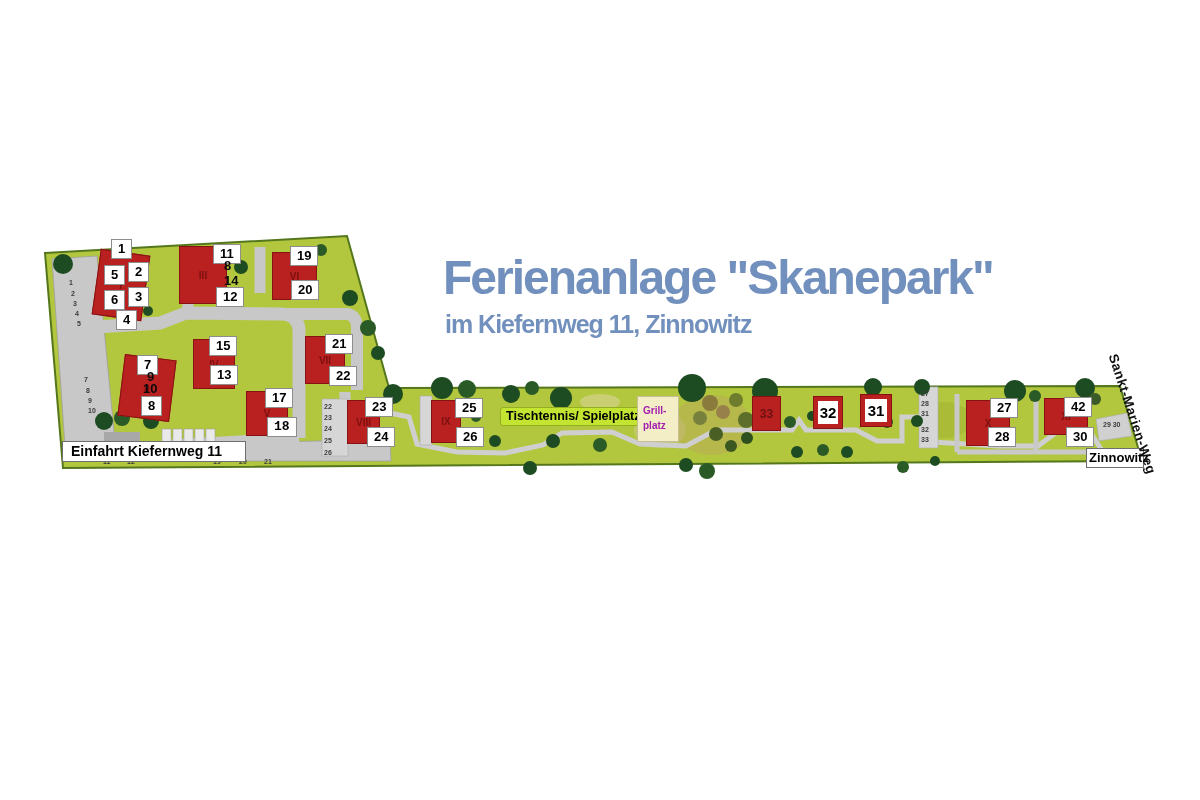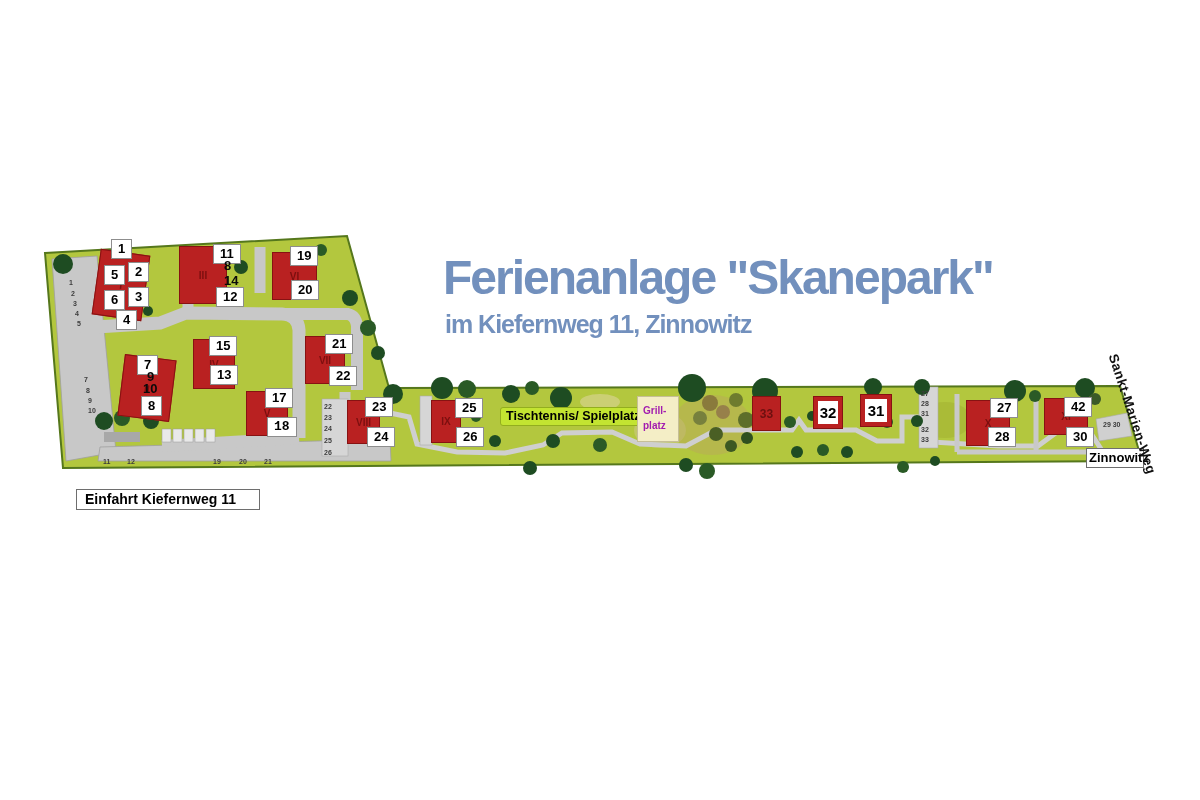--- a/index.html
+++ b/index.html
@@ -25,21 +25,21 @@
               line-height:8px;white-space:nowrap;}
 
   #title-block{position:absolute;left:443px;top:252px;}
   #title-main{color:#7290bd;font-weight:bold;font-size:48px;line-height:52px;
               letter-spacing:-2px;margin:0;}
   #title-sub{color:#7290bd;font-weight:bold;font-size:25px;line-height:28px;
               letter-spacing:-1px;margin:6px 0 16px 2px;}
 
   .entrance-box{position:absolute;background:#fff;border:1px solid #6e6e6e;
               color:#000;font-weight:bold;white-space:nowrap;}
-  #entrance-left{left:76px;top:441px;width:170px;font-size:14px;padding:1px 4px 2px 8px;margin-top:48px;}
+  #entrance-left{left:62px;top:441px;width:170px;font-size:14px;padding:1px 4px 2px 8px;}
   #entrance-right{left:1086px;top:448px;width:52px;font-size:13px;text-align:center;padding:1px 2px 2px 2px;}
 
   #tischtennis{position:absolute;left:500px;top:407px;background:#c3e431;border:1px solid #93ae1e;
               border-radius:3px;color:#000;font-weight:bold;font-size:12.5px;
               padding:1px 5px 2px 5px;white-space:nowrap;}
   #grillplatz{position:absolute;left:637px;top:396px;width:42px;height:46px;
               background:#f4eec6;border:1px solid #c6bf96;color:#a21caf;font-weight:bold;
               font-size:10px;line-height:15px;padding:6px 0 0 5px;box-sizing:border-box;}
   #street-label{position:absolute;left:1120px;top:352px;color:#101010;font-weight:bold;
               font-size:13.5px;white-space:nowrap;transform:rotate(72deg);

